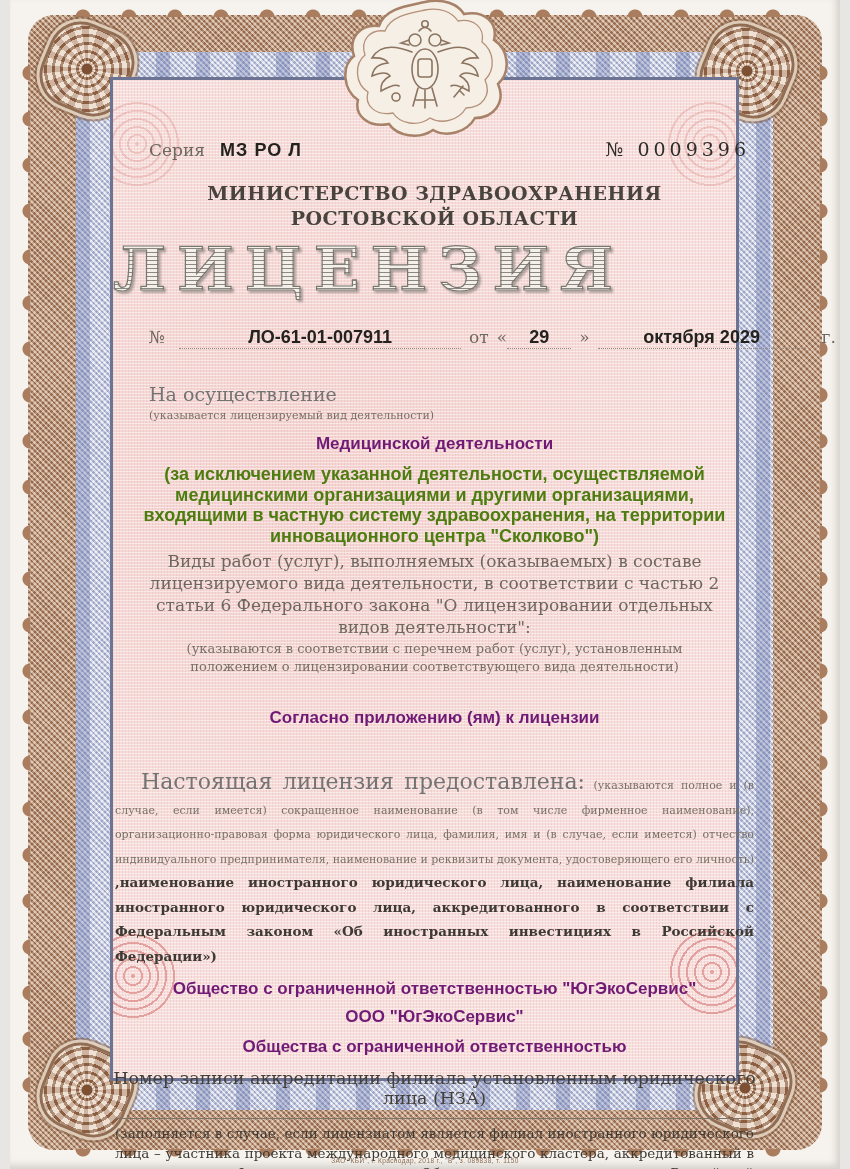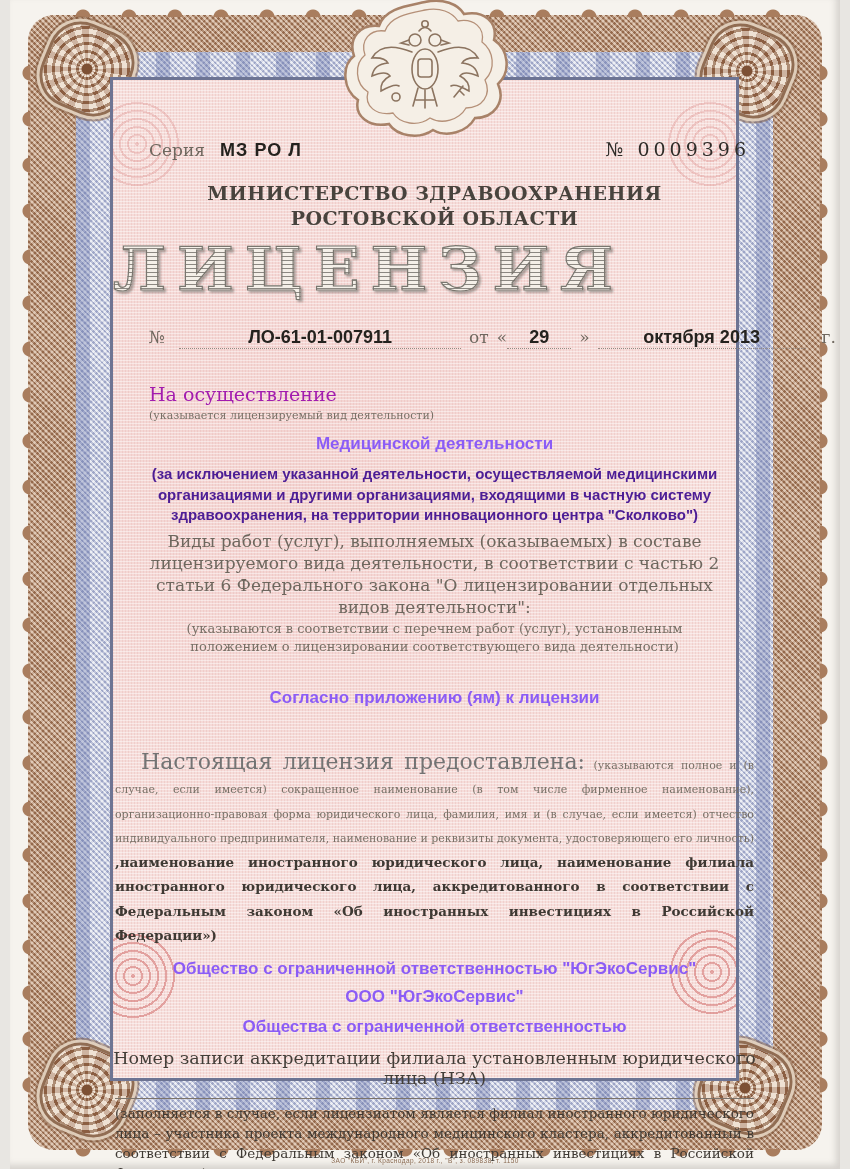--- a/index.html
+++ b/index.html
@@ -95,31 +95,31 @@
 
   .row-number { display:flex; align-items:baseline; margin:26px 22px 0 36px;
     font-size:17px; color:#6e675e; white-space:nowrap; }
   .fill { font-family:"Liberation Sans", sans-serif; font-weight:bold; color:#24221e;
     font-size:18px; text-align:center; border-bottom:1px dotted #968a81; }
   .fill-no { min-width:282px; }
   .fill-day { min-width:64px; }
   .fill-month { min-width:208px; }
   .row-number .lbl { margin:0 8px; }
 
-  .lead { margin:34px 0 0 36px; font-size:19px; color:#a21caf; }
+  .lead { margin:34px 0 0 36px; font-size:19px; color:#737373; }
   .hint { color:#776f65; font-size:11px; line-height:17px; }
   .hint-ind { margin:2px 0 0 36px; }
 
   .value-center { text-align:center; font-family:"Liberation Sans", sans-serif;
-    font-weight:bold; color:#8b5cf6; font-size:17px;border-radius:8px; }
+    font-weight:bold; color:#701a75; font-size:17px;border-radius:8px; }
   .v-activity { margin-top:10px; }
 
   .exception { margin:10px auto 0; width:618px; text-align:center;
-    font-family:"Liberation Sans", sans-serif; font-weight:bold; color:#4c1d95;
-    font-size:15px; line-height:20.5px; }
+    font-family:"Liberation Sans", sans-serif; font-weight:bold; color:#4d7c0f;
+    font-size:18px; line-height:20.5px; }
 
   .works { margin:4px auto 0; width:596px; text-align:center; font-size:17px;
     line-height:22px; color:#6e675e; }
   .works-hint { margin:2px auto 0; width:580px; text-align:center; font-size:13px;
     line-height:18px; color:#776f65; }
 
   .attachment { margin-top:32px; }
 
   .grantee-para { margin:42px 2px 0 2px; text-align:justify; text-indent:26px;
     font-size:16px; line-height:24.5px; color:#6e675e; }
@@ -204,21 +204,21 @@
 
     <div class="big-title">ЛИЦЕНЗИЯ</div>
 
     <div class="row-number">
       <span>№</span>
       <span class="fill fill-no" style="margin-left:14px">ЛО-61-01-007911</span>
       <span class="lbl">от</span>
       <span>«</span>
       <span class="fill fill-day">29</span>
       <span class="lbl">»</span>
-      <span class="fill fill-month">октября 2013</span>
+      <span class="fill fill-month">октября 2029</span>
       <span class="lbl" style="margin-left:16px">г.</span>
     </div>
 
     <div class="lead">На осуществление</div>
     <div class="hint hint-ind">(указывается лицензируемый вид деятельности)</div>
 
     <div class="value-center v-activity">Медицинской деятельности</div>
 
     <div class="exception">(за исключением указанной деятельности, осуществляемой медицинскими организациями и другими организациями, входящими в частную систему здравоохранения, на территории инновационного центра "Сколково")</div>
 

